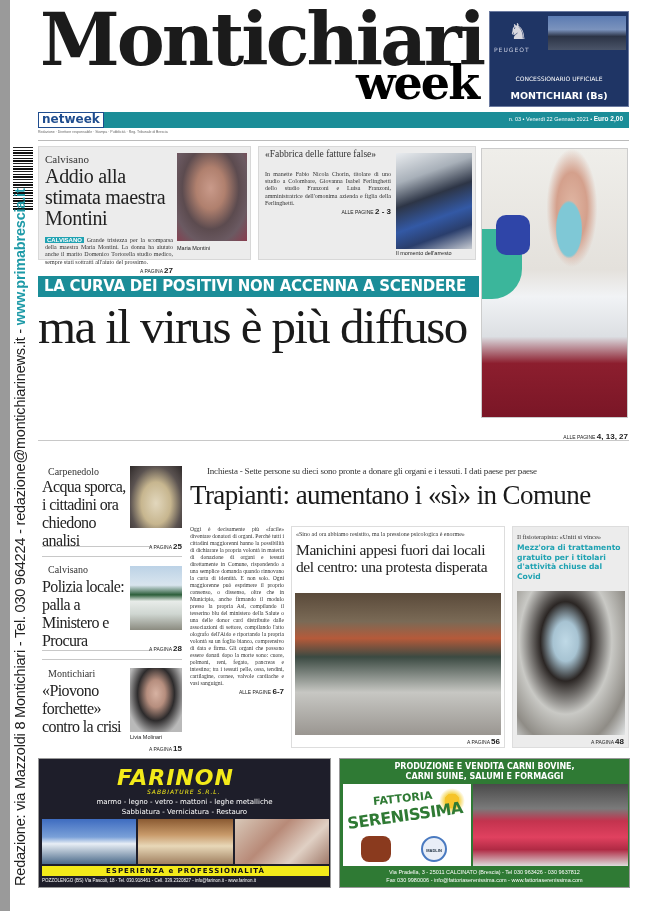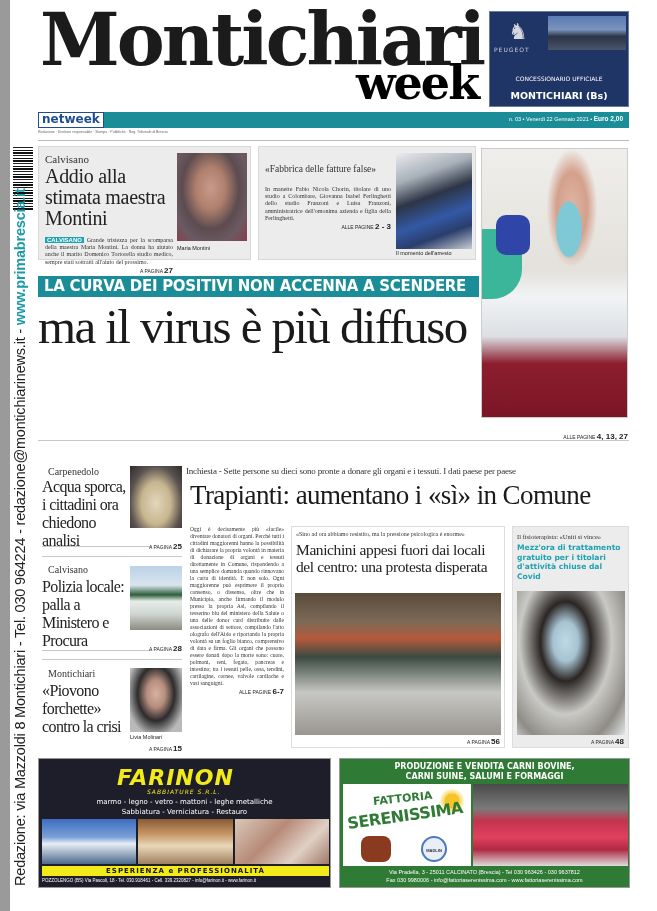--- a/index.html
+++ b/index.html
@@ -73,21 +73,21 @@
     color: #fff; font-family: "DejaVu Sans", sans-serif; font-weight: bold; font-size: 15px; line-height: 21px;
     padding-left: 6px; letter-spacing: -0.3px; transform-origin: left; }
   .main-headline { position: absolute; left: 38px; top: 300px; width: 445px; font-size: 49px; line-height: 54px;
     letter-spacing: -1.6px; color: #1a1a1a; }
   .rule { position: absolute; height: 1px; background: #c8c8c8; }
 
   .side-story { position: absolute; left: 38px; width: 148px; }
   .side-story .kicker { font-size: 10px; }
   .side-story .t { font-size: 16px; line-height: 18px; letter-spacing: -0.6px; color: #222; }
 
-  .inchiesta-kicker { position: absolute; left: 186px; top: 466px; font-size: 9px; color: #333; letter-spacing: -0.2px; white-space: nowrap; }
+  .inchiesta-kicker { position: absolute; left: 207px; top: 466px; font-size: 9px; color: #333; letter-spacing: -0.2px; white-space: nowrap; }
   .inchiesta-title { position: absolute; left: 190px; top: 480px; font-size: 27px; letter-spacing: -0.6px; color: #1a1a1a; white-space: nowrap; }
   .inchiesta-body { position: absolute; left: 190px; top: 526px; width: 94px; }
 
   .manichini { position: absolute; left: 291px; top: 526px; width: 214px; height: 222px; border: 1px solid #ddd; background: #fff; }
   .fisio { position: absolute; left: 512px; top: 526px; width: 117px; height: 222px; background: #ececec; border: 1px solid #ddd; }
 
   .ad-farinon { position: absolute; left: 38px; top: 758px; width: 293px; height: 130px; background: #1e1e2a; border: 1px solid #999; }
   .ad-farinon .brand { position: absolute; left: 78px; top: 6px; color: #f3ea1a; font-family: "DejaVu Sans", sans-serif; font-style: italic;
     font-weight: bold; font-size: 22px; letter-spacing: 1px; }
   .ad-farinon .brand-sub { position: absolute; left: 108px; top: 29px; color: #f3ea1a; font-family: "DejaVu Sans", sans-serif; font-style: italic; font-size: 6px; letter-spacing: 1px; }
@@ -146,21 +146,21 @@
     <div class="kicker">Calvisano</div>
     <div class="teaser-title" style="margin-top:1px;">Addio alla stimata maestra Montini</div>
     <div class="body-text" style="margin-top:8px;"><span class="tag">CALVISANO</span> <span>Grande tristezza per la scomparsa della maestra Maria Montini. La donna ha aiutato anche il marito Domenico Tortorella studio medico, sempre stati sottratti all'aiuto del prossimo.</span></div>
     <div class="page-ref"><span>A PAGINA</span> <b>27</b></div>
   </div>
   <div class="photo ph-maria" style="left:138px;top:6px;width:70px;height:88px;"></div>
   <div class="caption" style="position:absolute;left:138px;top:98px;">Maria Montini</div>
 </div>
 
 <div class="teaser" style="left:258px;top:146px;width:218px;height:114px;">
-  <div style="position:absolute;left:6px;top:17px;width:126px;">
+  <div style="position:absolute;left:6px;top:2px;width:126px;">
     <div class="kicker" style="font-size:9.5px;">«Fabbrica delle fatture false»</div>
     <div class="body-text" style="margin-top:12px;">In manette Fabio Nicola Chorin, titolare di uno studio a Colombare, Giovanna Isabel Ferlinghetti dello studio Franzoni e Luisa Franzoni, amministratrice dell'omonima azienda e figlia della Ferlinghetti.</div>
     <div class="page-ref"><span>ALLE PAGINE</span> <b>2 - 3</b></div>
   </div>
   <div class="photo ph-arrest" style="left:137px;top:6px;width:76px;height:96px;"></div>
   <div class="caption" style="position:absolute;left:137px;top:103px;">Il momento dell'arresto</div>
 </div>
 
 <div class="photo ph-nurse" style="left:481px;top:148px;width:147px;height:270px;border:1px solid #ccc;"></div>
 

